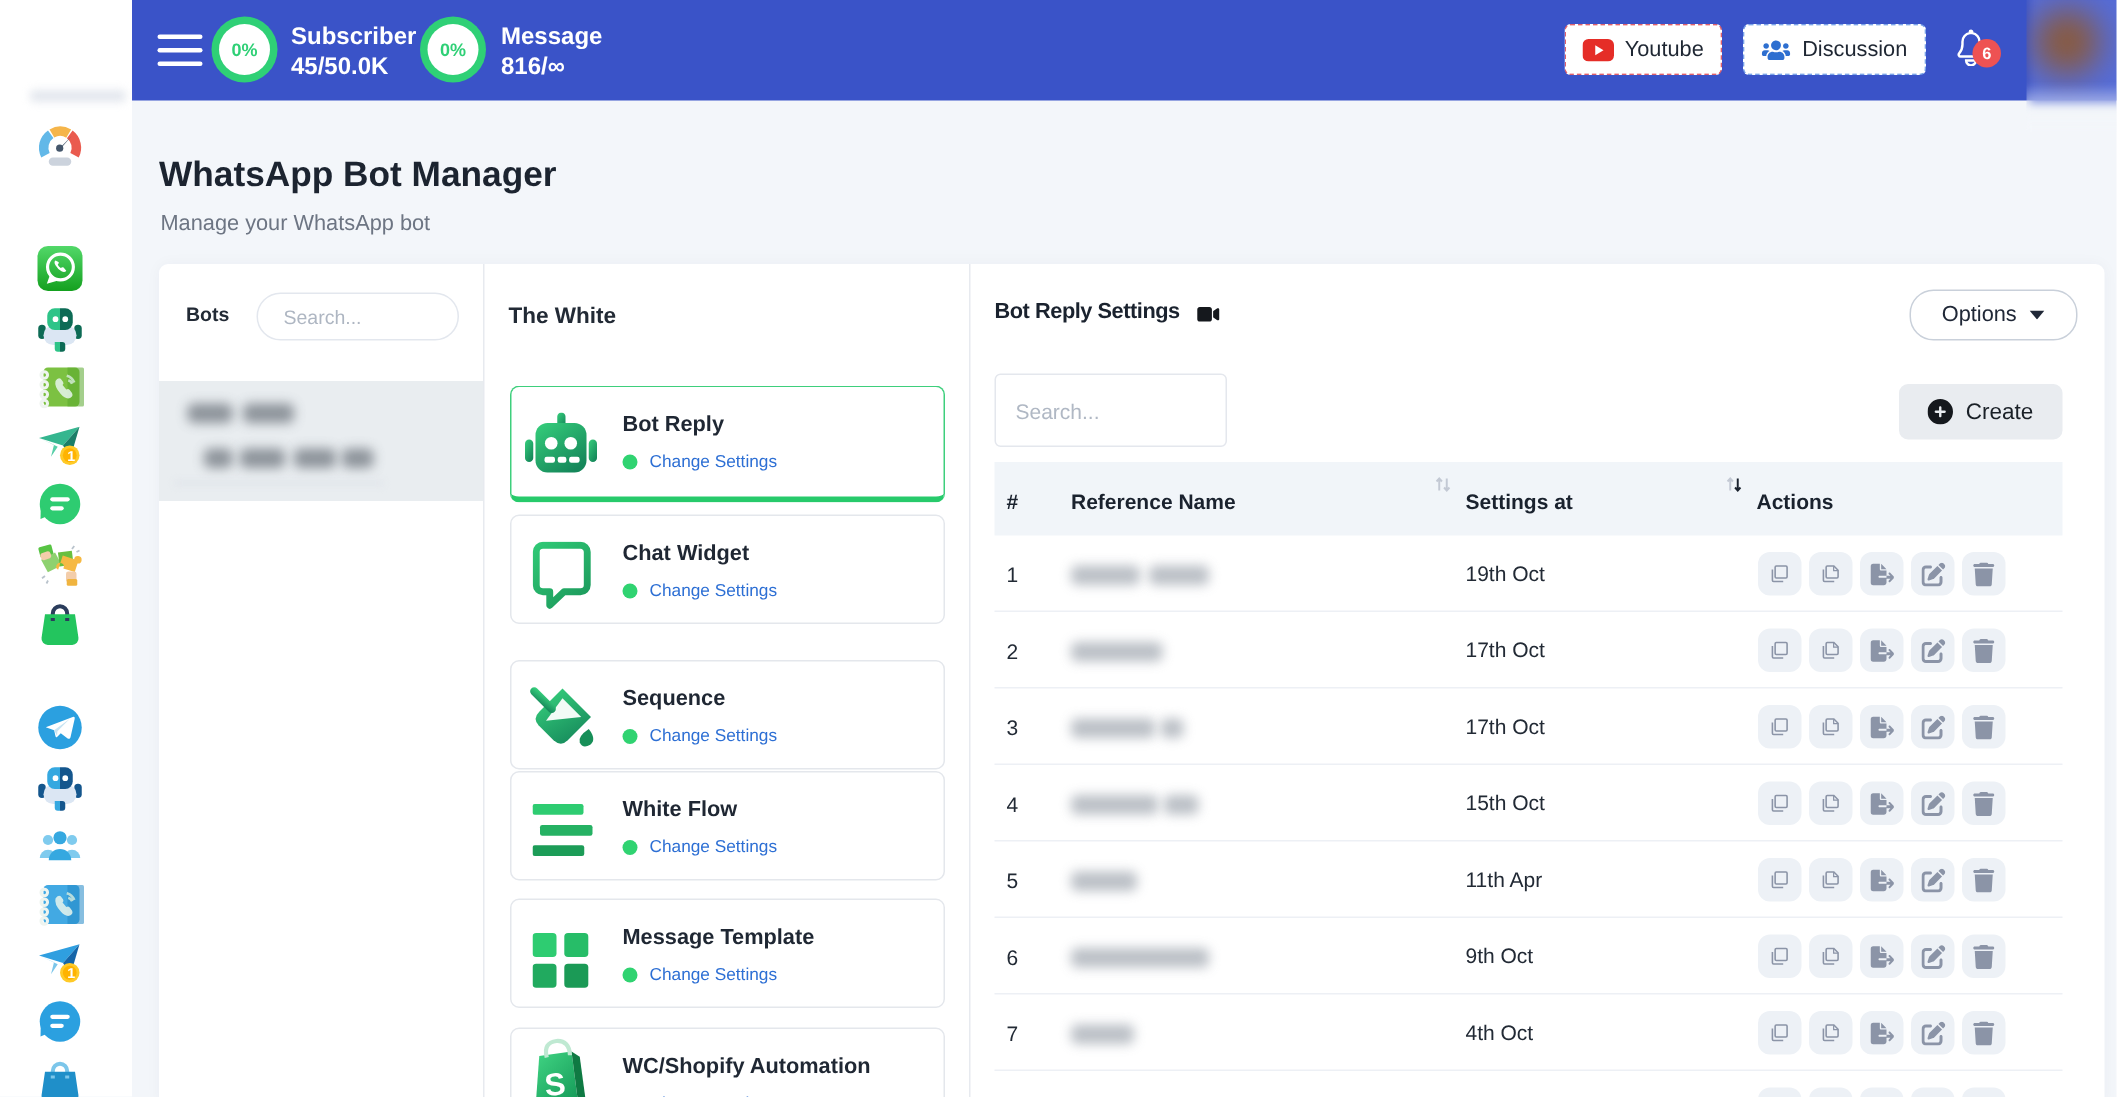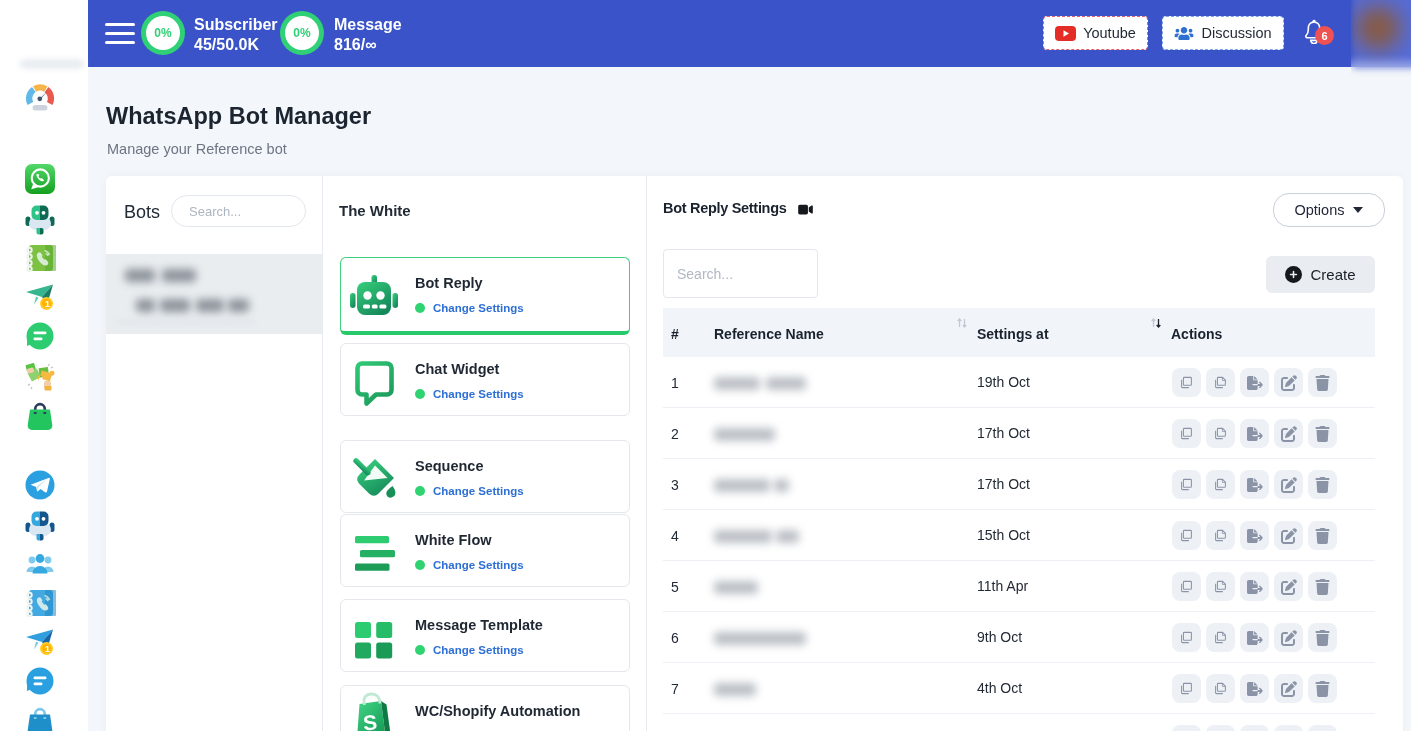--- a/index.html
+++ b/index.html
@@ -18,34 +18,34 @@
 
 
 #h1 { left:106px; top:103px; font-size:23.5px; letter-spacing:-0.3px; font-weight:bold; color:#1c2430; letter-spacing:0; }
 #h2 { left:107px; top:141px; font-size:14.5px; color:#6d7583; }
 
 
 #card { left:106px; top:176px; width:1297px; height:560px; background:#fff; border-radius:6px 6px 0 0; box-shadow:0 0 10px rgba(40,50,70,.04); }
 .vdiv { position:absolute; top:0; bottom:0; width:1px; background:#e7eaef; }
 
 
-#bots-label { left:18px; top:26px; font-size:18px; font-weight:normal; color:#222a35; }
+#bots-label { left:18px; top:26px; font-size:13px; font-weight:bold; color:#222a35; }
 #bots-search { left:65px; top:19px; width:135px; height:32px; border:1px solid #e3e7ee; border-radius:16px; color:#aeb6c2; font-size:13px; display:flex; align-items:center; padding-left:17px; background:#fff; }
 #bot-item { left:0; top:78px; width:216px; height:80px; background:#e9edf0; }
 .blurline { position:absolute; background:#767d85; opacity:.8; border-radius:4px; filter:blur(4px); }
 
 
 #panel2-title { left:233px; top:26px; font-size:15px; font-weight:bold; color:#222a35; }
 .mcard { position:absolute; left:234px; width:290px; height:73px; background:#fff; border:1px solid #e4e7ec; border-radius:6px; }
 .mcard.sel { border:1px solid #3ecf7c; border-bottom:4px solid #27ca6b; height:78px; }
 .mcard .ic { position:absolute; left:14px; top:13px; width:48px; height:48px; }
 .mcard.sel .ic { top:13px; }
 .mcard .t { position:absolute; left:74px; top:17px; font-size:14.5px; font-weight:bold; color:#1f2733; }
 .mcard .dot { position:absolute; left:74px; top:45px; width:10px; height:10px; border-radius:50%; background:#30d371; }
-.mcard .cs { position:absolute; left:92px; top:44px; font-size:11.5px; font-weight:bold; color:#2d6fd4; }
+.mcard .cs { position:absolute; left:92px; top:44px; font-size:11.5px; font-weight:normal; color:#2d6fd4; }
 
 
 #p3-title { left:557px; top:24px; font-size:14.5px; letter-spacing:-0.3px; font-weight:bold; color:#1a222e; }
 #options-btn { left:1167px; top:17px; width:112px; height:34px; border:1px solid #c9d0da; border-radius:16px; background:#fff; display:flex; align-items:center; justify-content:center; gap:9px; font-size:14.5px; color:#202837; }
 #p3-search { left:557px; top:73px; width:155px; height:49px; border:1px solid #e4e7ed; border-radius:4px; font-size:14px; color:#b0b8c4; display:flex; align-items:center; padding-left:13px; background:#fff; }
 #create-btn { left:1160px; top:80px; width:109px; height:37px; background:#e9ecf0; border-radius:6px; display:flex; align-items:center; justify-content:center; gap:8px; font-size:15px; color:#1a2027; }
 #thead { left:557px; top:132px; width:712px; height:49px; background:#f1f5f9; }
 .th { position:absolute; font-size:14px; font-weight:bold; color:#1a222e; top:18px; }
 .trow { position:absolute; left:557px; width:712px; height:51px; border-bottom:1px solid #edf0f5; }
 .trow .num { position:absolute; left:8px; top:18px; font-size:14px; color:#222a35; }
@@ -106,21 +106,21 @@
   </div>
 
   <div class="abs" id="avablur">
     <div style="position:absolute;left:2px;top:-6px;width:70px;height:76px;background:#556cd8;filter:blur(3px);"></div>
     <div style="position:absolute;left:5px;top:6px;width:44px;height:44px;border-radius:50%;background:#8a5a3c;filter:blur(11px);"></div>
     <div style="position:absolute;left:-2px;top:56px;width:70px;height:32px;background:linear-gradient(rgba(85,108,216,0),#f3f6fa 82%);filter:blur(2px);"></div>
   </div>
   </div>
 
   <div class="abs" id="h1">WhatsApp Bot Manager</div>
-  <div class="abs" id="h2">Manage your Reference bot</div>
+  <div class="abs" id="h2">Manage your WhatsApp bot</div>
 
   <div class="abs" id="card">
     <div class="vdiv" style="left:216px"></div>
     <div class="vdiv" style="left:540px"></div>
 
     <div class="abs" id="bots-label">Bots</div>
     <div class="abs" id="bots-search">Search...</div>
     <div class="abs" id="bot-item">
       <div class="blurline" style="left:19px; top:15px; width:30px; height:13px;"></div>
       <div class="blurline" style="left:56px; top:15px; width:34px; height:13px;"></div>

